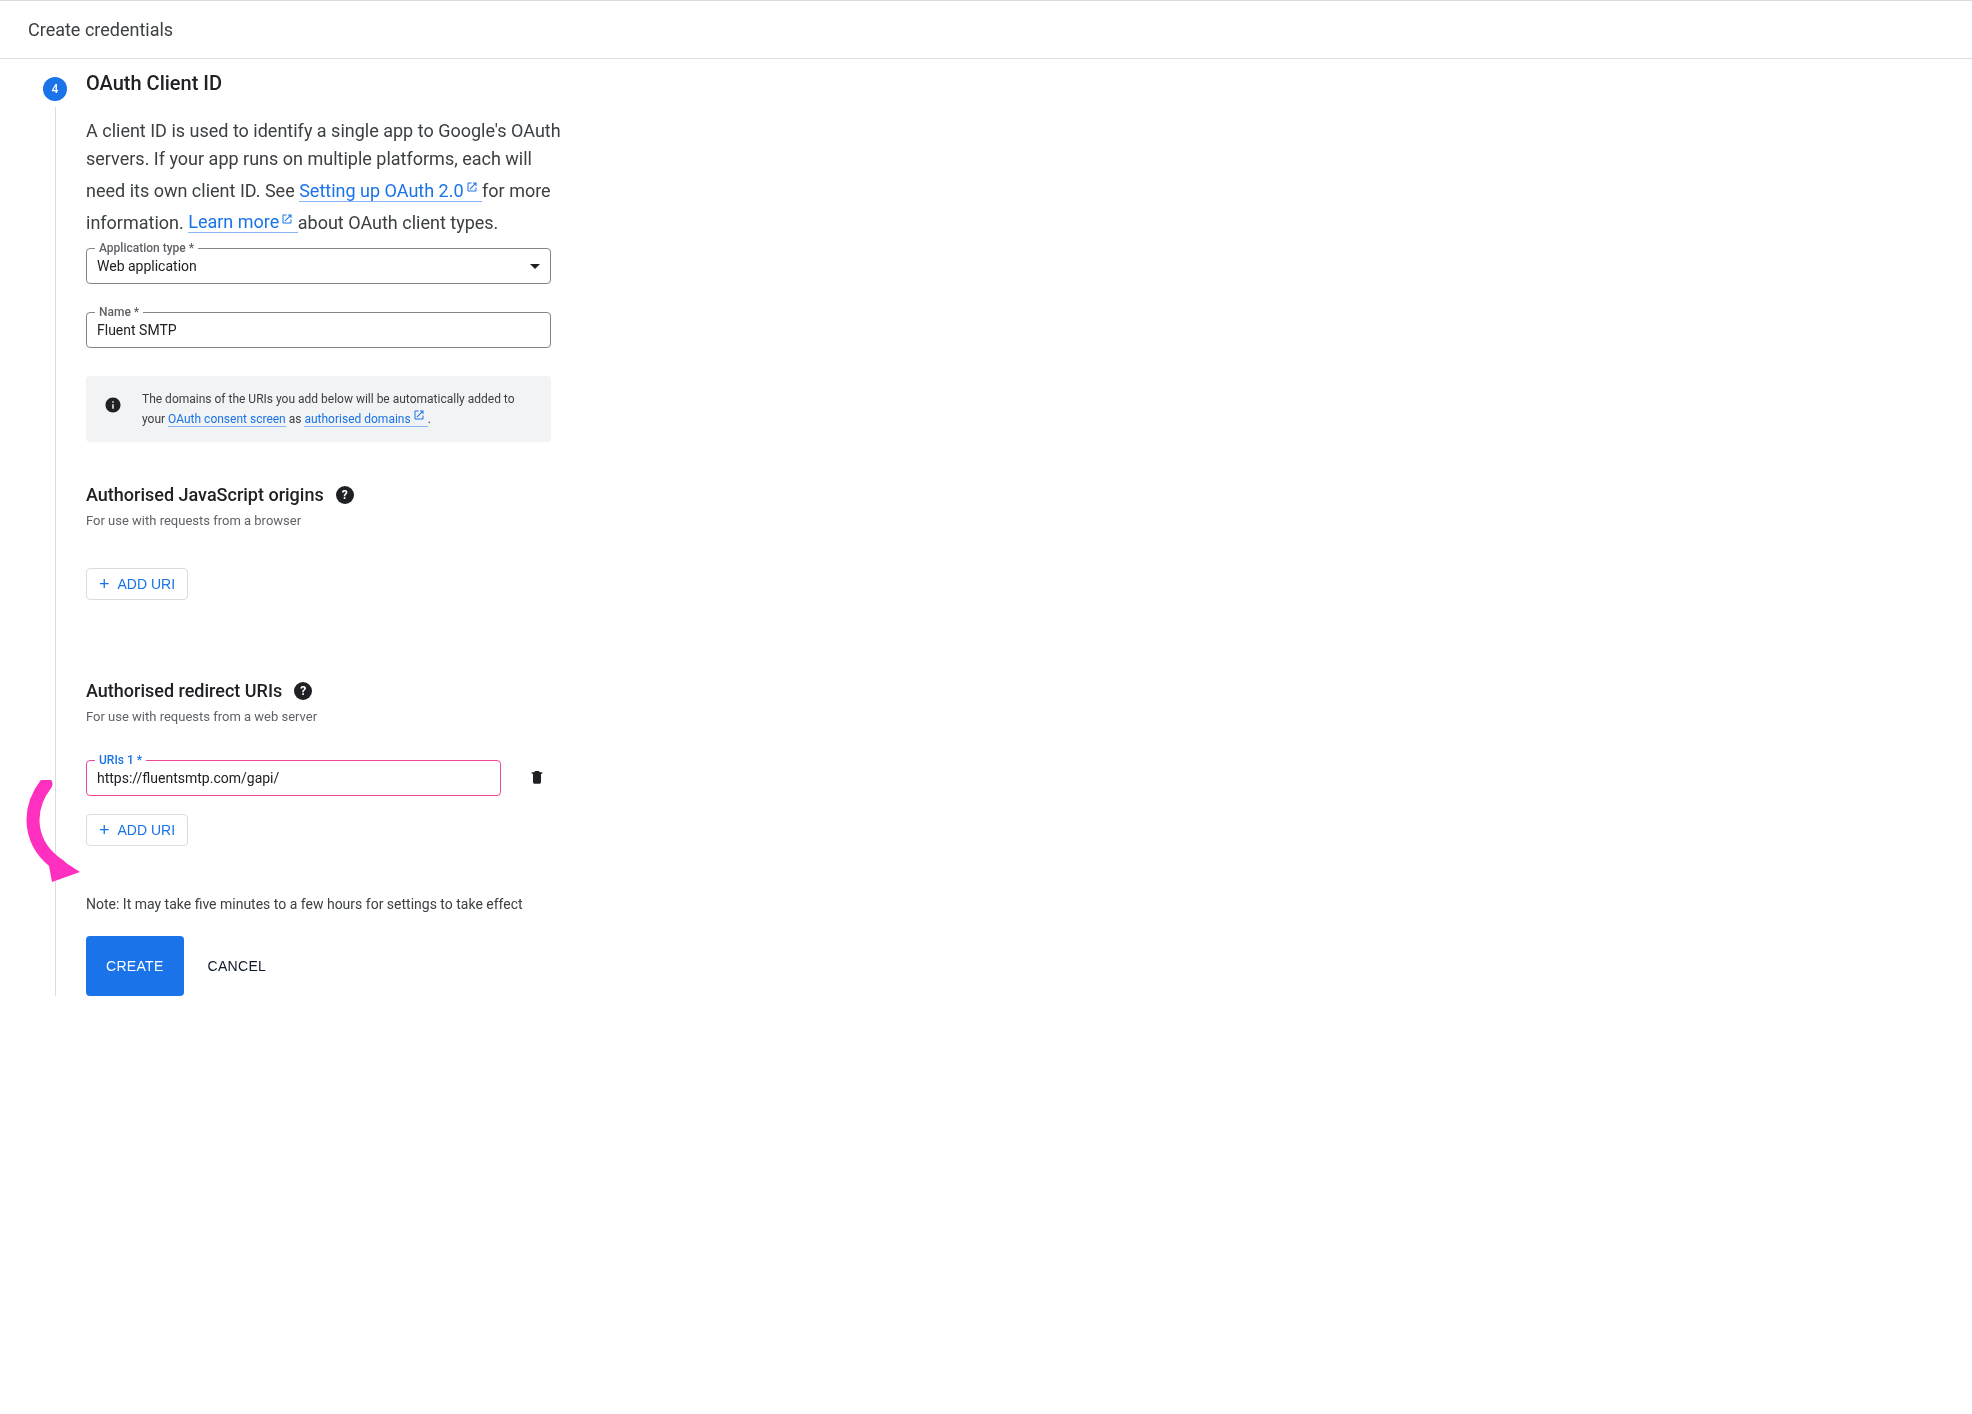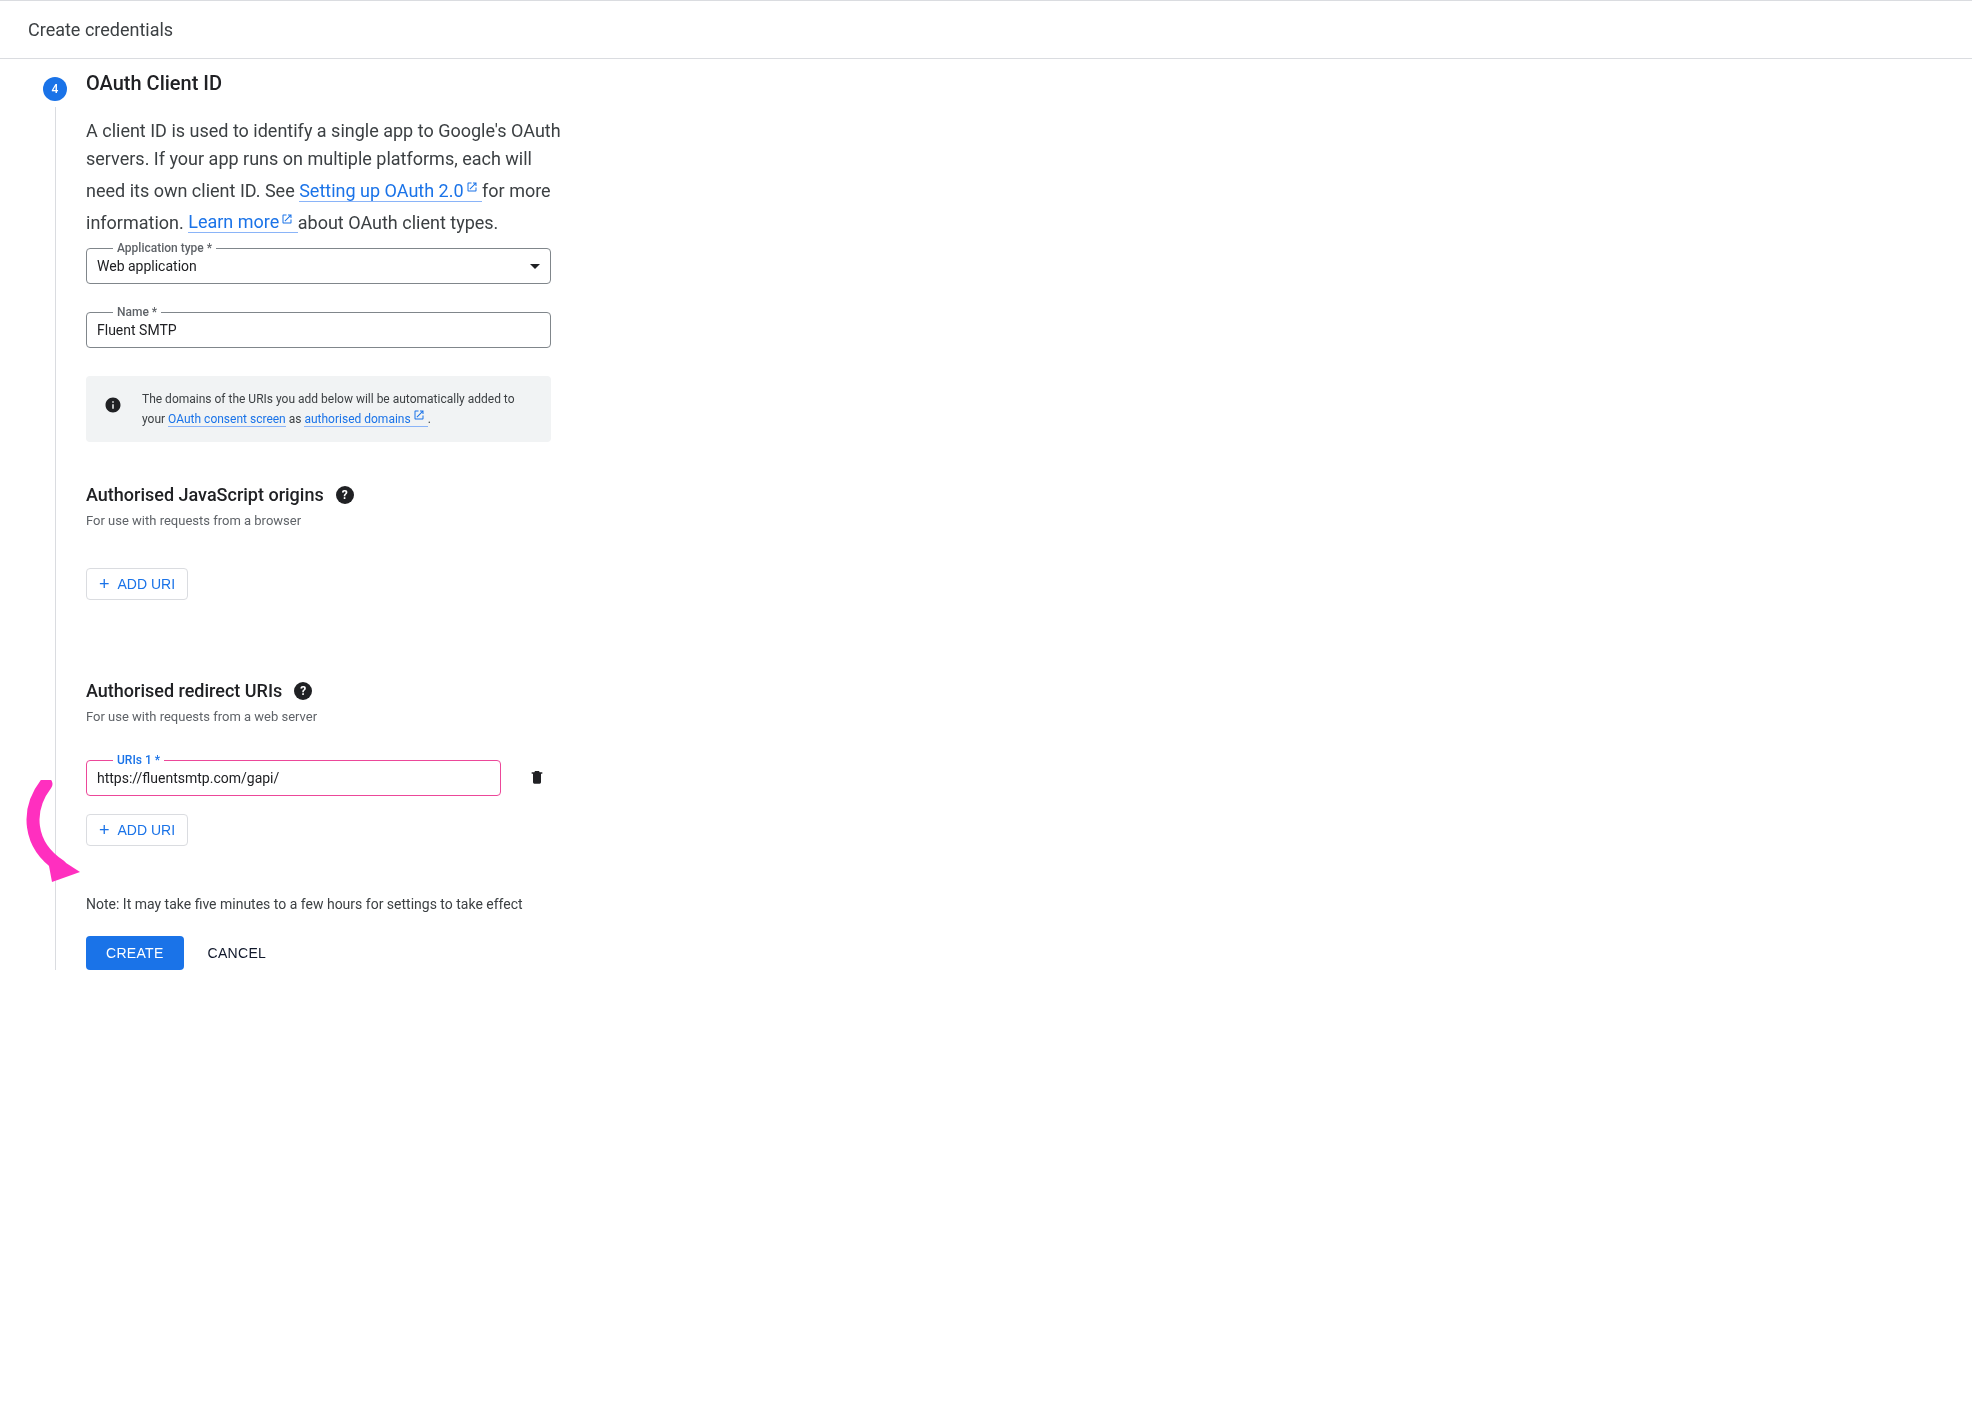--- a/index.html
+++ b/index.html
@@ -80,21 +80,21 @@
     align-items: center;
     padding: 0 10px;
     margin-bottom: 8px;
   }
   .form-field.focused {
     border: 1px solid #ec4899;
   }
   .form-field .floating-label {
     position: absolute;
     top: -8px;
-    left: 26px;
+    left: 8px;
     background: #fff;
     padding: 0 4px;
     font-size: 12px;
     color: #5f6368;
     font-weight: 500;
   }
   .form-field.focused .floating-label { color: #1a73e8; }
   .form-field .value {
     font-size: 14px;
     color: #202124;
@@ -201,21 +201,21 @@
   .action-row {
     display: flex;
     gap: 24px;
     align-items: center;
   }
   .btn-primary {
     background: #1a73e8;
     color: #fff;
     border: none;
     border-radius: 4px;
-    padding: 9px 20px;
+    padding: 22px 20px;
     font-size: 14px;
     font-weight: 500;
     letter-spacing: 0.3px;
     cursor: pointer;
   }
   .btn-text {
     background: none;
     border: none;
     color: #0f172a;
     font-size: 14px;

